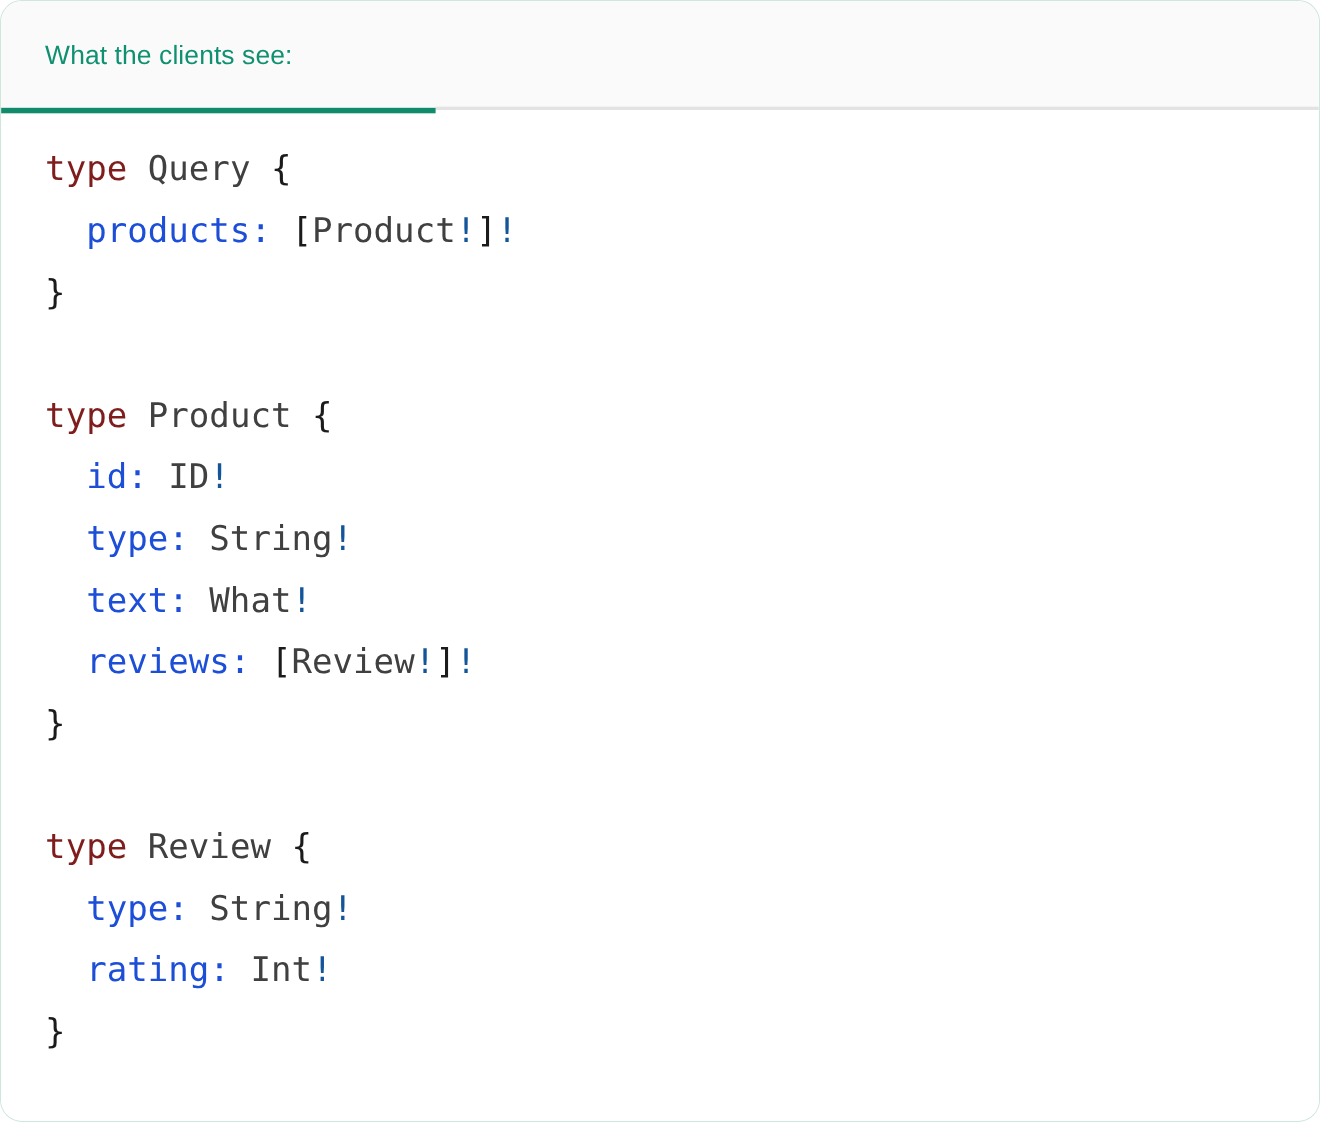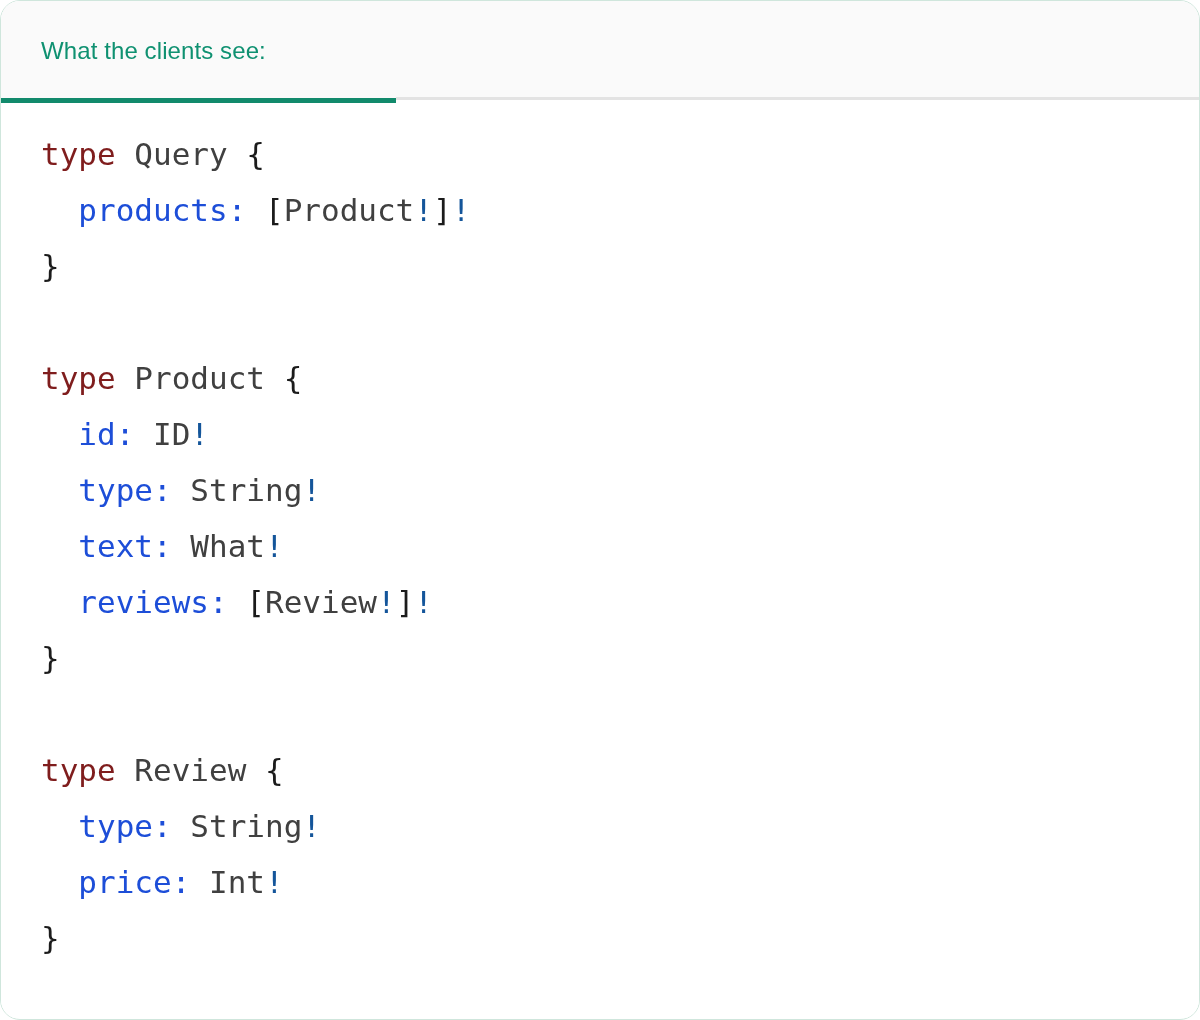--- a/index.html
+++ b/index.html
@@ -107,17 +107,17 @@
 <span><span class="tok-field">  products: </span><span class="tok-punc">[</span><span class="tok-type">Product</span><span class="tok-bang">!</span><span class="tok-punc">]</span><span class="tok-bang">!</span></span>
 <span><span class="tok-punc">}</span></span>
 <span class="blank"></span><span><span class="tok-kw">type</span><span class="tok-punc"> </span><span class="tok-type">Product</span><span class="tok-punc"> {</span></span>
 <span><span class="tok-field">  id: </span><span class="tok-type">ID</span><span class="tok-bang">!</span></span>
 <span><span class="tok-field">  type: </span><span class="tok-type">String</span><span class="tok-bang">!</span></span>
 <span><span class="tok-field">  text: </span><span class="tok-type">What</span><span class="tok-bang">!</span></span>
 <span><span class="tok-field">  reviews: </span><span class="tok-punc">[</span><span class="tok-type">Review</span><span class="tok-bang">!</span><span class="tok-punc">]</span><span class="tok-bang">!</span></span>
 <span><span class="tok-punc">}</span></span>
 <span class="blank"></span><span><span class="tok-kw">type</span><span class="tok-punc"> </span><span class="tok-type">Review</span><span class="tok-punc"> {</span></span>
 <span><span class="tok-field">  type: </span><span class="tok-type">String</span><span class="tok-bang">!</span></span>
-<span><span class="tok-field">  price: </span><span class="tok-type">Int</span><span class="tok-bang">!</span></span>
+<span><span class="tok-field">  rating: </span><span class="tok-type">Int</span><span class="tok-bang">!</span></span>
 <span><span class="tok-punc">}</span></span></pre>
   </div>
 
 </div>
 
 </body></html>

